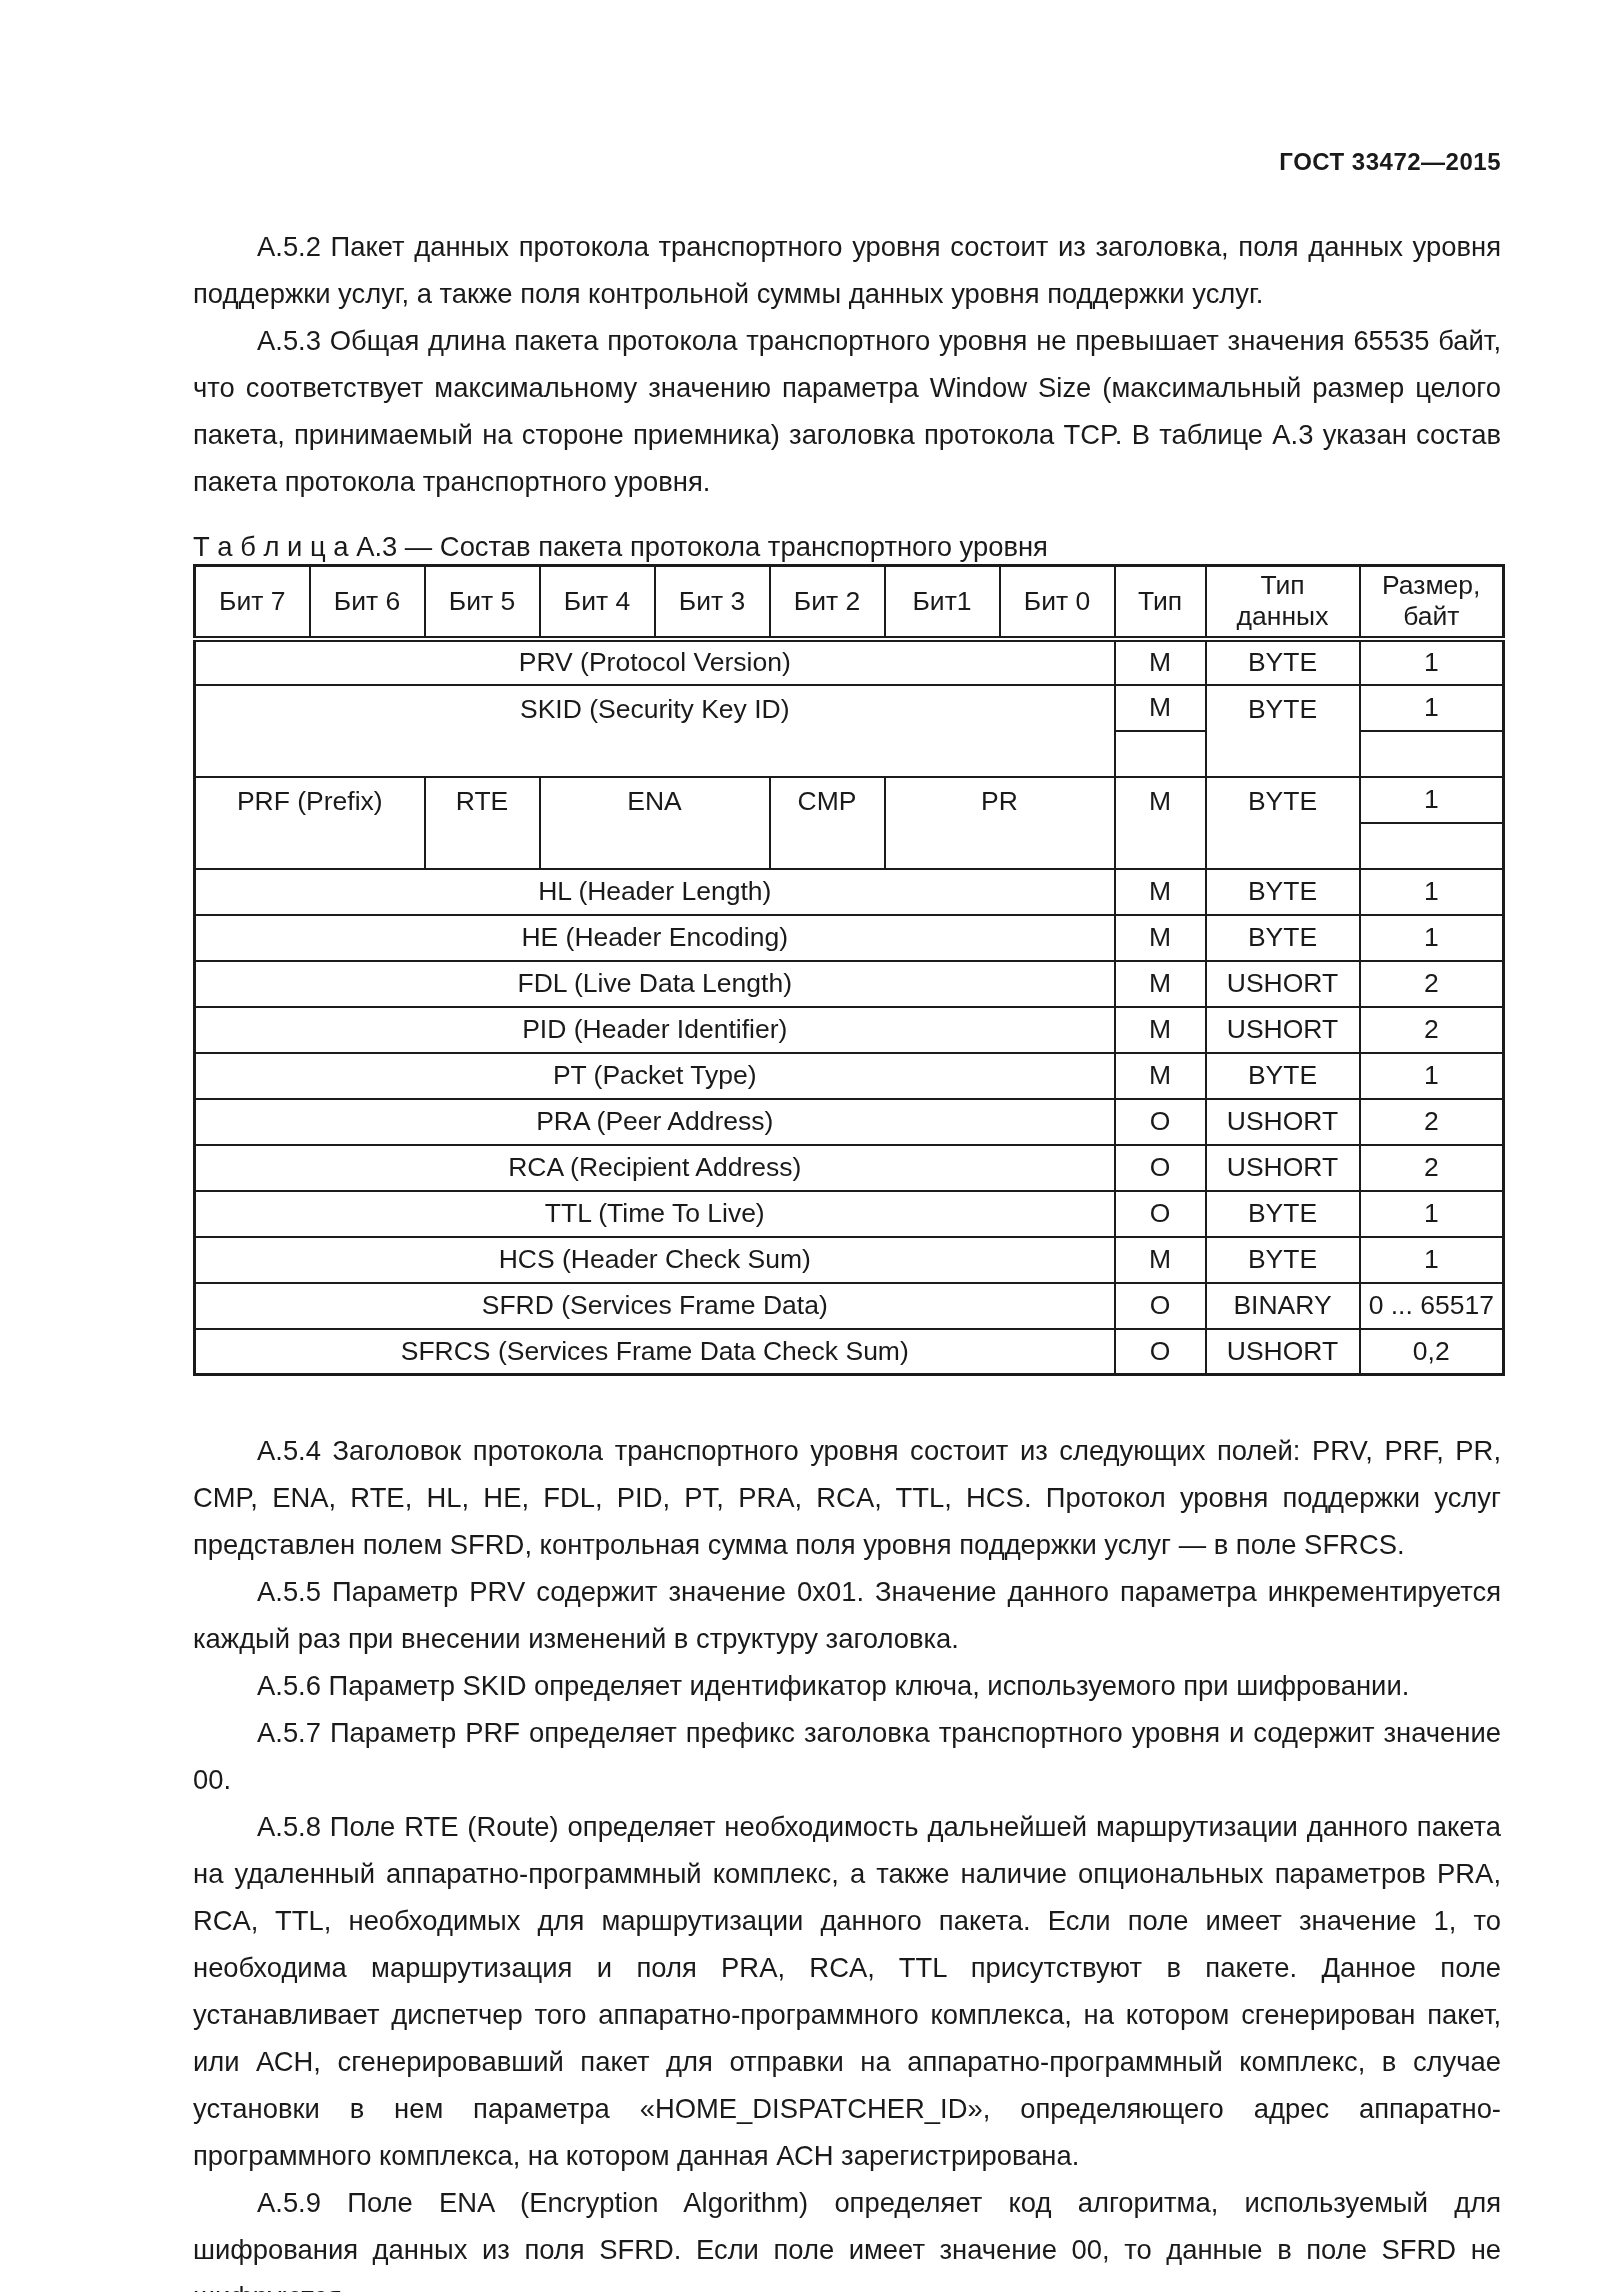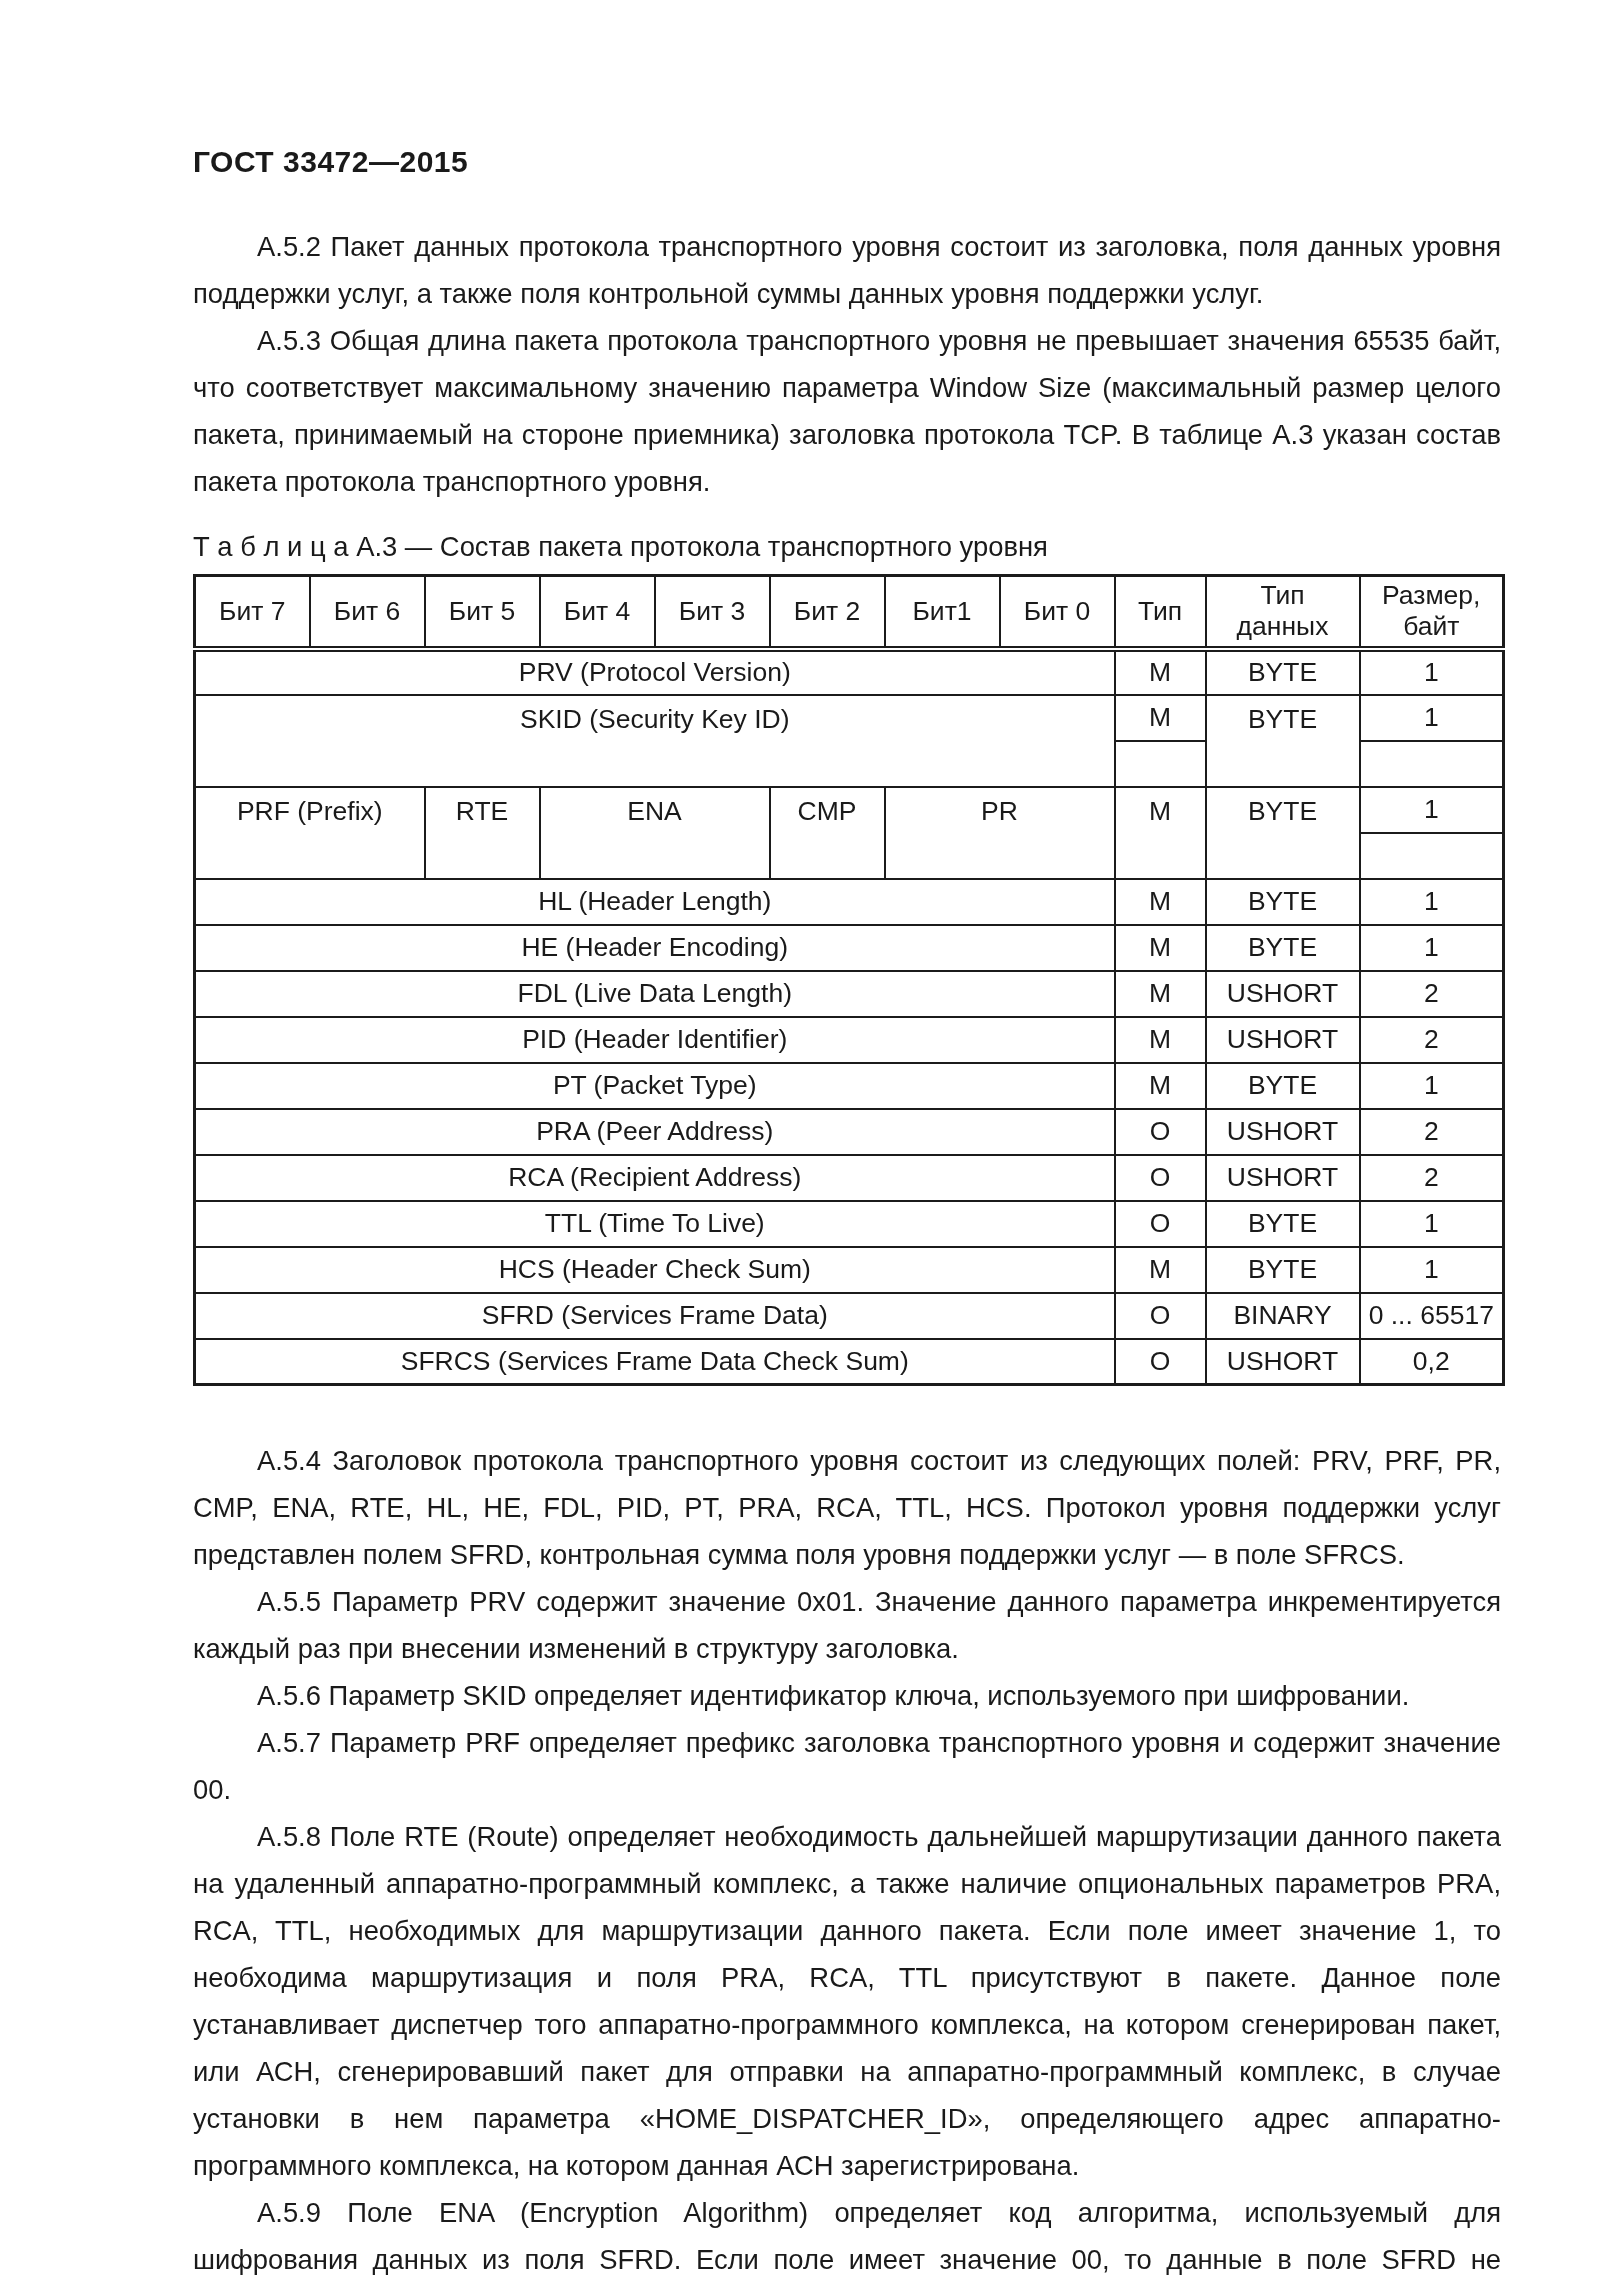--- a/index.html
+++ b/index.html
@@ -9,36 +9,37 @@
     height: 2293px;
     margin: 0 auto;
     background: #ffffff;
     box-sizing: border-box;
     padding: 145px 120px 0 193px;
     font-family: "Liberation Sans", "DejaVu Sans", sans-serif;
     color: #1a1a1a;
     overflow: hidden;
   }
   .doc-code {
-    font-size: 30px;
+    font-size: 24px;
     font-weight: bold;
     line-height: 33px;
     margin: 0 0 45px 0;
     letter-spacing: 0.5px;
+    text-align: right;
   }
   .para {
     margin: 0;
     font-size: 27.4px;
     line-height: 47px;
     text-align: justify;
     text-indent: 64px;
   }
   .table-caption {
     margin-top: 25.5px;
-    margin-bottom: 12px;
+    margin-bottom: 2px;
     font-size: 27.4px;
     line-height: 31px;
     text-align: left;
   }
   table.packet {
     border-collapse: collapse;
     table-layout: fixed;
     width: 1308px;
     border: 3.9px solid #1b1b1b;
   }

